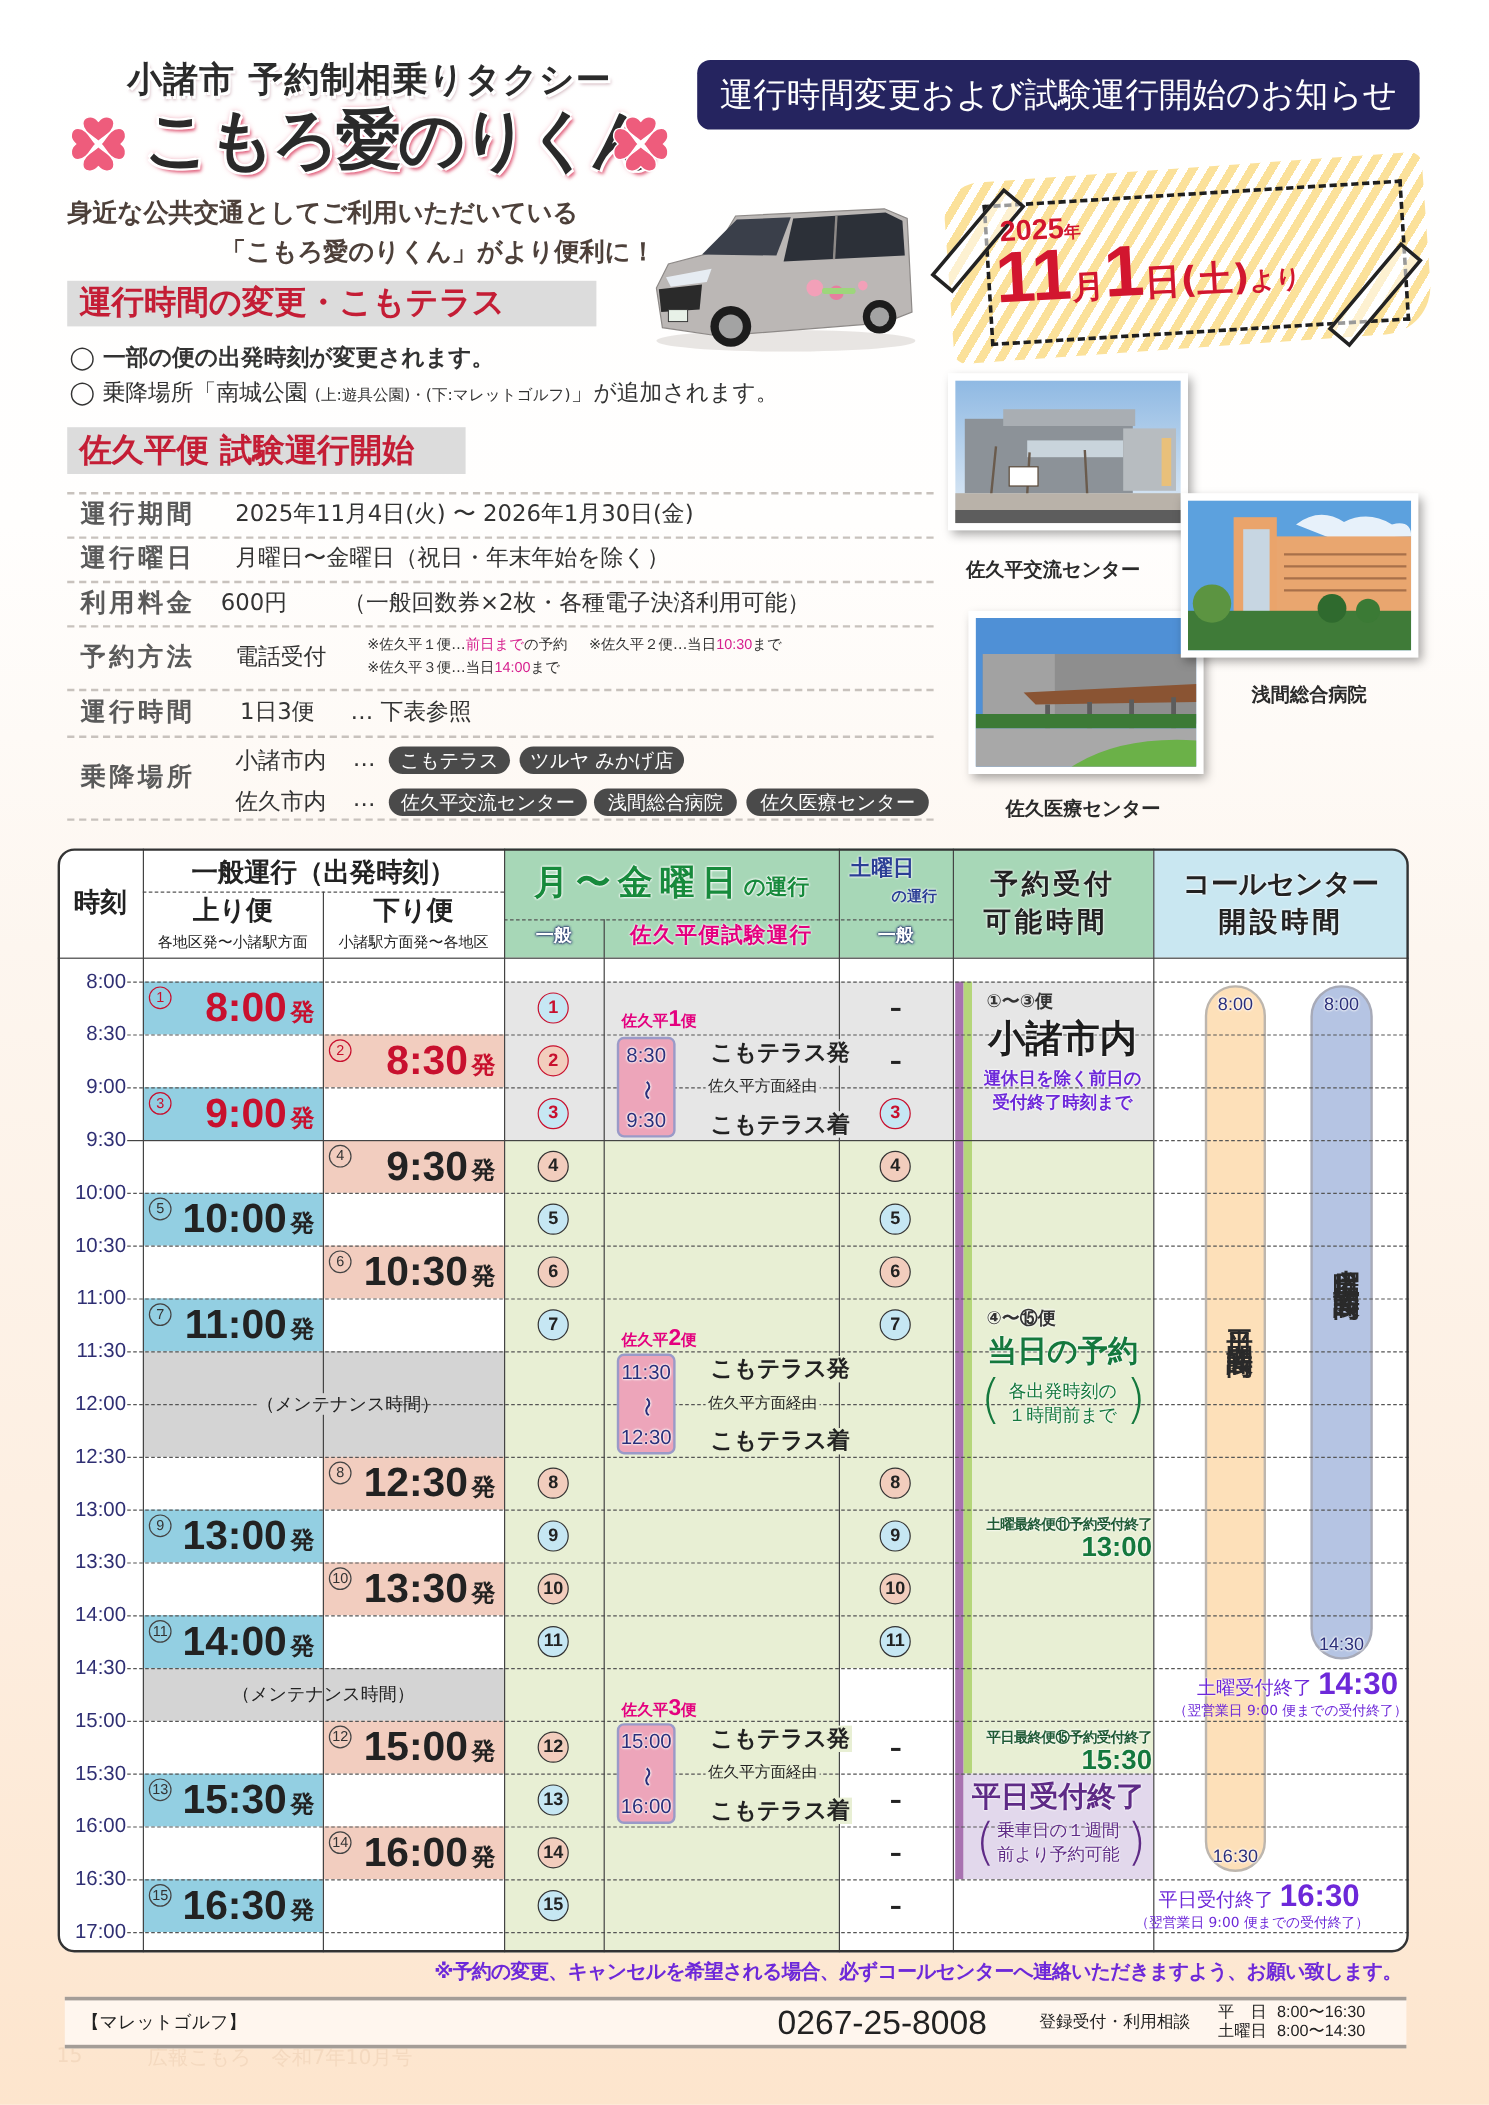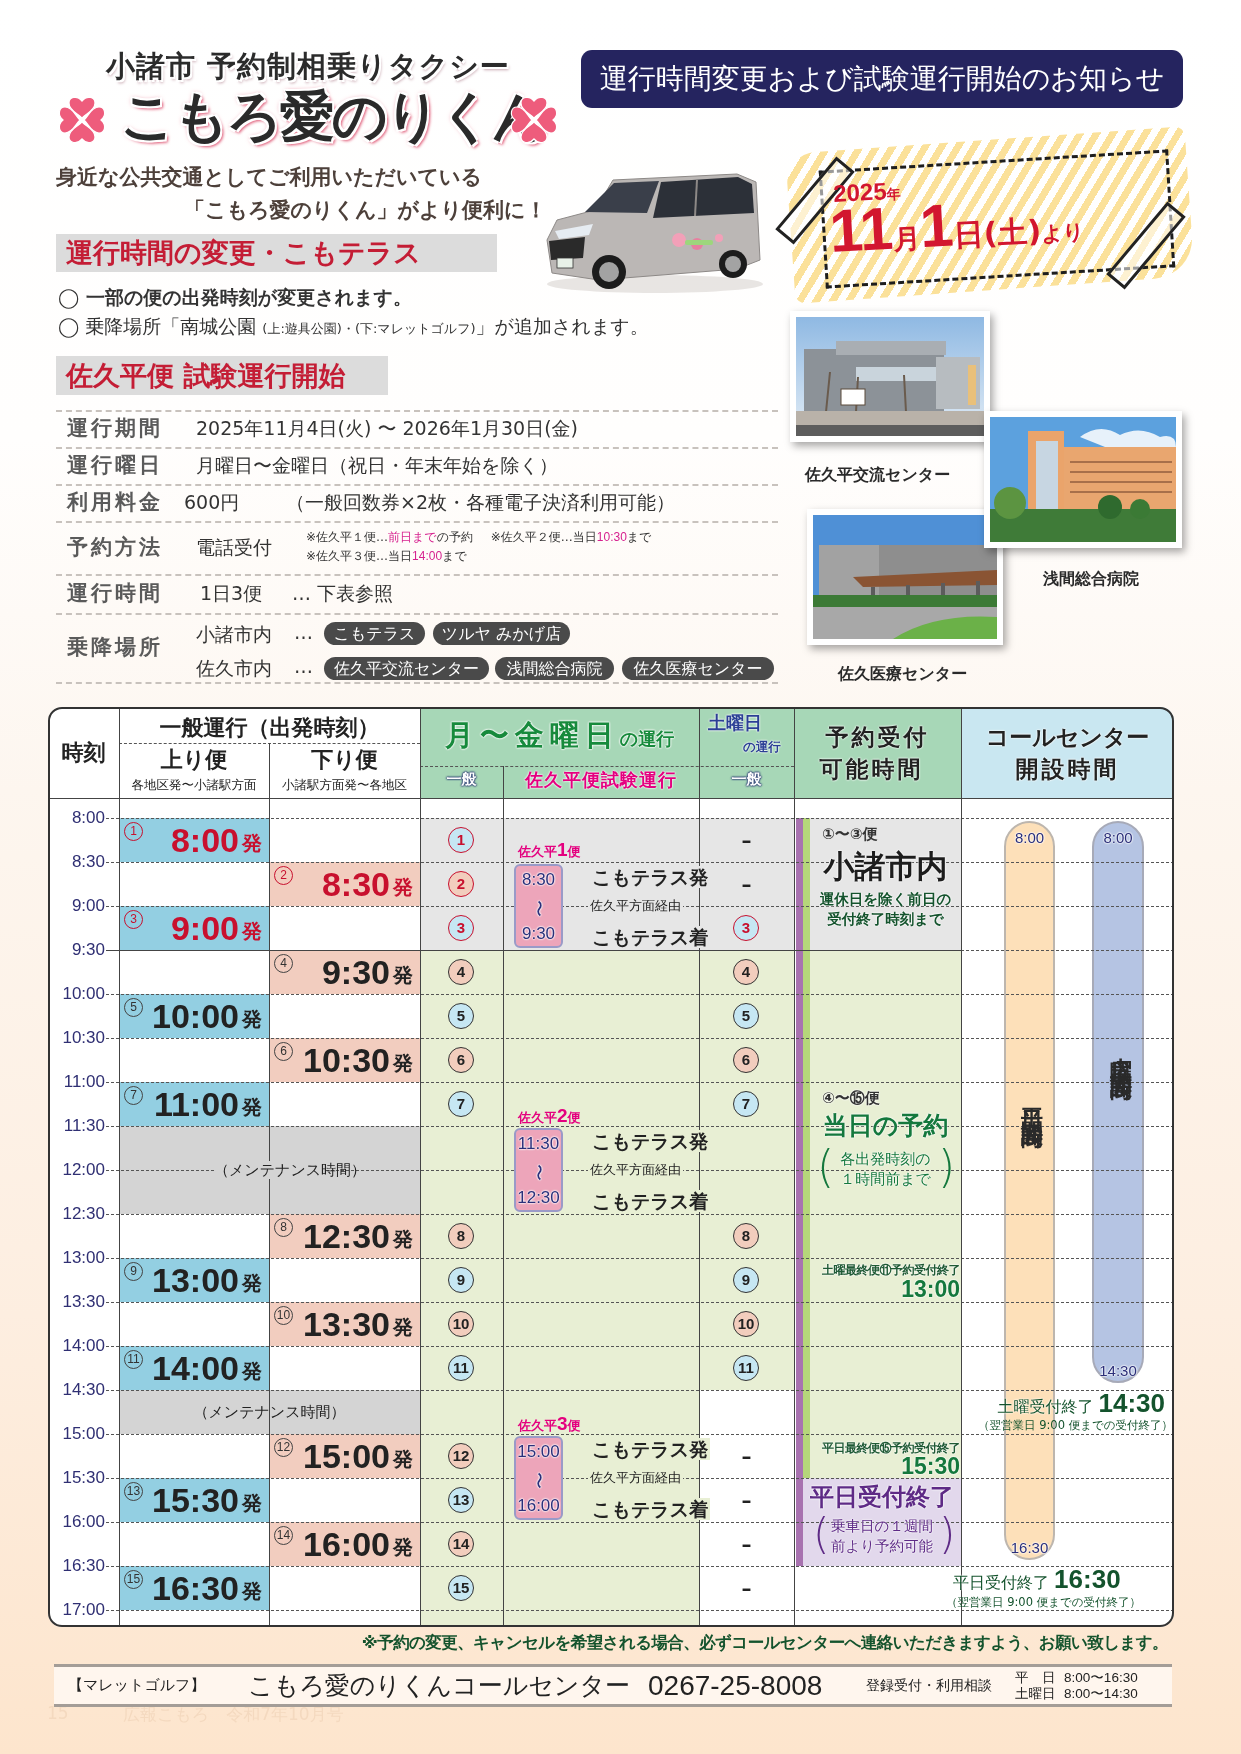--- a/index.html
+++ b/index.html
@@ -66,21 +66,21 @@
 .sk-t{position:absolute;left:0;width:45px;text-align:center;font-family:"Liberation Sans",sans-serif;font-size:17px;color:#2b2f7a;
  text-shadow:0 0 2px #fff,0 0 2px #fff,0 0 2px #fff}
 .sk-w{transform:rotate(90deg)}
 .sk-from{left:542px;font-size:19px;font-weight:bold;color:#222;line-height:22px;padding:0 2px}
 .sk-via{left:540px;font-size:13px;color:#222;line-height:16px;padding:0 2px}
 .gbg{background:#e8efd4}.gybg{background:#e6e6e6}
 .vtext{writing-mode:vertical-rl;font-size:22px;font-weight:bold;color:#2a2a2a;letter-spacing:2px}
 .pill-bar{position:absolute;z-index:2;border-radius:26px}
 .pill-t{font-size:15px;color:#2b2f7a;font-family:"Liberation Sans",sans-serif;text-align:center;
  text-shadow:0 0 2px #fff,0 0 2px #fff,0 0 2px #fff}
-.redtxt{color:#14532d}
+.redtxt{color:#6d28d9}
 .foot{left:54px;top:1664px;width:1118px;height:43px;background:#fff6ee;border-top:3px solid #a49d97;border-bottom:3px solid #a49d97}
 .foot .a{top:0;line-height:37px;color:#222}
 </style>
 </head>
 <body>
 
 <div class="a subtitle">小諸市 予約制相乗りタクシー</div>
 
 <svg class="a" style="left:56px;top:94px" width="52" height="52" viewBox="-26 -26 52 52">
   <g fill="#ee5c7c" stroke="#fff" stroke-width="1.2">
@@ -500,30 +500,29 @@
 
   <div class="a pill-t" style="left:956px;width:51px;top:122px">8:00</div>
   <div class="a pill-t" style="left:956px;width:51px;top:832px">16:30</div>
   <div class="a vtext" style="left:969px;top:383px">平日 開設時間</div>
   <div class="a pill-t" style="left:1044px;width:52px;top:122px">8:00</div>
   <div class="a pill-t" style="left:1044px;width:52px;top:655px">14:30</div>
   <div class="a vtext" style="left:1058px;top:333px">土曜日 開設時間</div>
 
   <div class="a redtxt" style="left:935px;width:182px;text-align:right;top:682px;line-height:28px;text-shadow:0 0 2px #fff,0 0 2px #fff"><span style="font-size:16px">土曜受付終了 </span><span class="num" style="font-size:26px;font-weight:bold">14:30</span></div>
   <div class="a redtxt" style="left:930px;width:190px;text-align:right;top:711px;font-size:11.5px;line-height:14px">（翌営業日 9:00 便までの受付終了）</div>
-  <div class="a redtxt" style="left:905px;width:180px;text-align:left;top:858px;line-height:28px;text-shadow:0 0 2px #fff,0 0 2px #fff"><span style="font-size:16px">平日受付終了 </span><span class="num" style="font-size:26px;font-weight:bold">16:30</span></div>
+  <div class="a redtxt" style="left:905px;width:180px;text-align:right;top:858px;line-height:28px;text-shadow:0 0 2px #fff,0 0 2px #fff"><span style="font-size:16px">平日受付終了 </span><span class="num" style="font-size:26px;font-weight:bold">16:30</span></div>
   <div class="a redtxt" style="left:898px;width:190px;text-align:right;top:888px;font-size:11.5px;line-height:14px">（翌営業日 9:00 便までの受付終了）</div>
 </div>
 <div class="a tt-border"></div>
 
 <div class="a redtxt" style="right:73px;top:1632px;font-size:16.5px;font-weight:bold;letter-spacing:-0.6px">※予約の変更、キャンセルを希望される場合、必ずコールセンターへ連絡いただきますよう、お願い致します。</div>
 
 <div class="a" style="left:47px;top:1703px;font-size:17px;color:#f4d9bf;z-index:0">15</div>
 <div class="a" style="left:123px;top:1703px;font-size:17px;color:#f4d9bf;z-index:0">広報こもろ　令和7年10月号</div>
 
 <div class="a foot">
   <div class="a" style="left:14px;font-size:15px">【マレットゴルフ】</div>
-  <div class="a" style="left:194px;font-size:25px">こもろ愛のりくんコールセンター</div>
   <div class="a num" style="left:594px;font-size:28px">0267-25-8008</div>
   <div class="a" style="left:812px;font-size:14px">登録受付・利用相談</div>
   <div class="a" style="left:961px;top:2px;font-size:13.5px;line-height:16px"><span>平　日</span>&nbsp;&nbsp;<span class="num">8:00〜16:30</span></div>
   <div class="a" style="left:961px;top:18px;font-size:13.5px;line-height:16px"><span>土曜日</span>&nbsp;&nbsp;<span class="num">8:00〜14:30</span></div>
 </div>
 
 </body></html>

